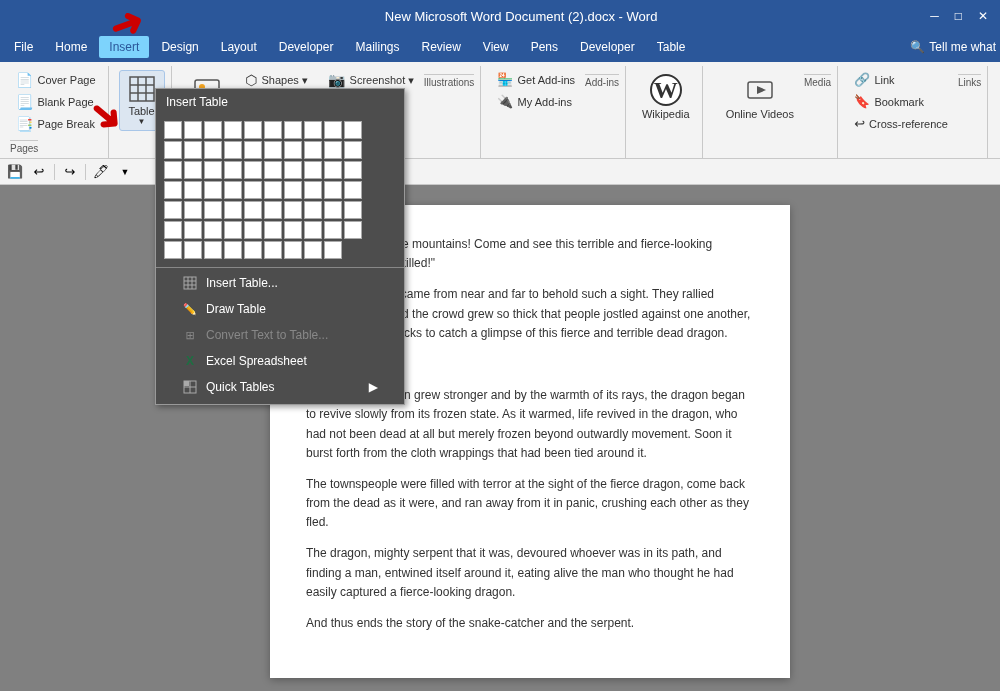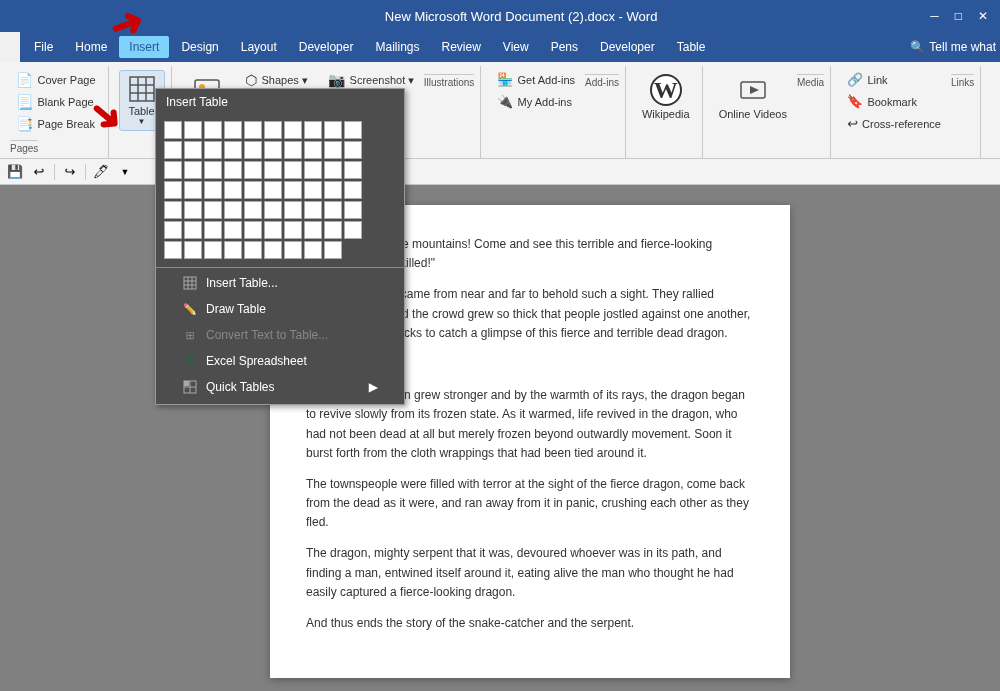--- a/index.html
+++ b/index.html
@@ -20,21 +20,20 @@
     .title-bar-right { display: flex; gap: 8px; }
 
     
     .menu-bar {
       background: #2b579a;
       display: flex;
       align-items: center;
       height: 30px;
       padding: 0 4px;
       gap: 2px;
-      margin-left: 20px;
     }
     .menu-item {
       color: white;
       padding: 4px 10px;
       font-size: 12px;
       cursor: pointer;
       border-radius: 2px;
     }
     .menu-item:hover, .menu-item.active {
       background: rgba(255,255,255,0.2);
@@ -395,21 +394,21 @@
   <div class="ribbon-section">
     <div style="display:flex;flex-direction:column;align-items:center;">
       <div class="ribbon-btn">
         <div class="icon-large wiki-icon">W</div>
         <span>Wikipedia</span>
       </div>
     </div>
   </div>
 
   <div class="ribbon-section">
-    <div style="display:flex;flex-direction:column;align-items:center;">
+    <div style="display:flex;flex-direction:column;align-items:center;margin-left:7px;">
       <div class="ribbon-btn">
         <div class="icon-large">
           <svg width="28" height="28" viewBox="0 0 28 28">
             <rect x="2" y="6" width="24" height="16" rx="2" fill="none" stroke="#555" stroke-width="1.5"></rect>
             <polygon points="11,10 11,18 20,14" fill="#555"></polygon>
           </svg>
         </div>
         <span>Online Videos</span>
       </div>
     </div>

